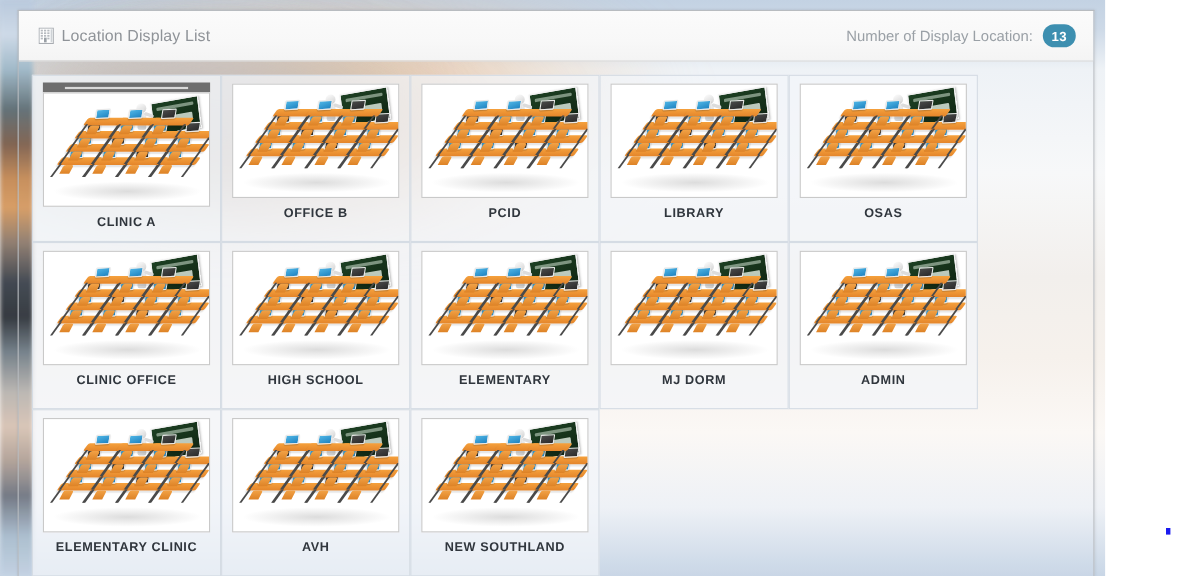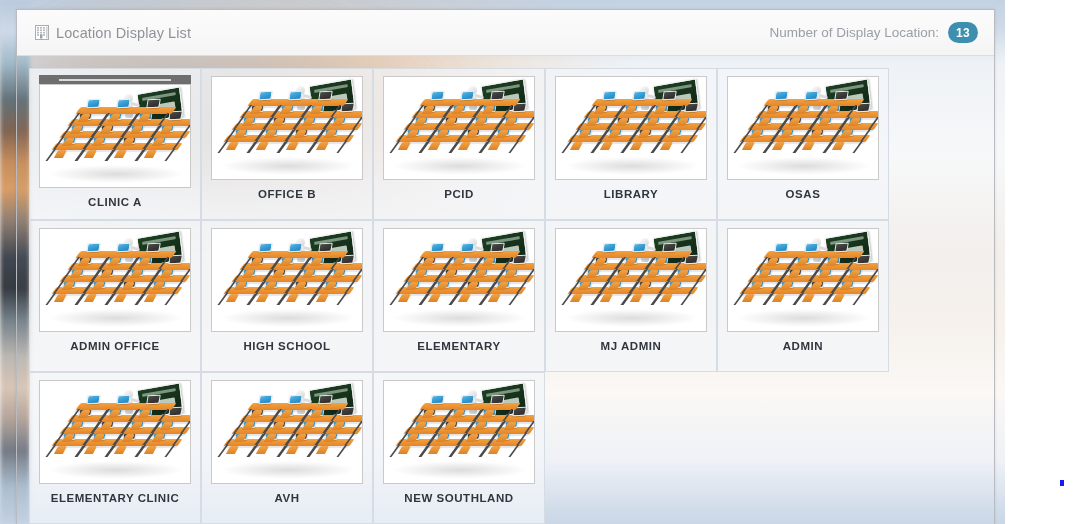--- a/index.html
+++ b/index.html
@@ -831,21 +831,21 @@
                 <div class="lap" style="left:77px;top:14px;"></div>
                 <div class="chair" style="left:70px;top:29px;"></div>
                 <div class="stu" style="left:64px;top:13px;"></div>
                 <div class="desk" style="left:98px;top:22px;"></div>
                 <div class="lap dark" style="left:107px;top:14px;"></div>
                 <div class="chair" style="left:100px;top:29px;"></div>
                 <div class="stu" style="left:94px;top:13px;"></div>
                 <div class="shadow-floor"></div>
               </div>
             </div>
-            <div class="card-label">ADMIN OFFICE</div>
+            <div class="card-label">CLINIC OFFICE</div>
           </div>
           <div class="card">
             <div class="thumb-wrap">
               <div class="classroom">
                 <div class="cr-board">
                   <span class="bl1"></span>
                   <span class="bl2"></span>
                 </div>
                 <div class="cr-teacher">
                   <span class="head"></span>
@@ -1062,21 +1062,21 @@
                 <div class="lap" style="left:77px;top:14px;"></div>
                 <div class="chair" style="left:70px;top:29px;"></div>
                 <div class="stu" style="left:64px;top:13px;"></div>
                 <div class="desk" style="left:98px;top:22px;"></div>
                 <div class="lap dark" style="left:107px;top:14px;"></div>
                 <div class="chair" style="left:100px;top:29px;"></div>
                 <div class="stu" style="left:94px;top:13px;"></div>
                 <div class="shadow-floor"></div>
               </div>
             </div>
-            <div class="card-label">MJ ADMIN</div>
+            <div class="card-label">MJ DORM</div>
           </div>
           <div class="card">
             <div class="thumb-wrap">
               <div class="classroom">
                 <div class="cr-board">
                   <span class="bl1"></span>
                   <span class="bl2"></span>
                 </div>
                 <div class="cr-teacher">
                   <span class="head"></span>

